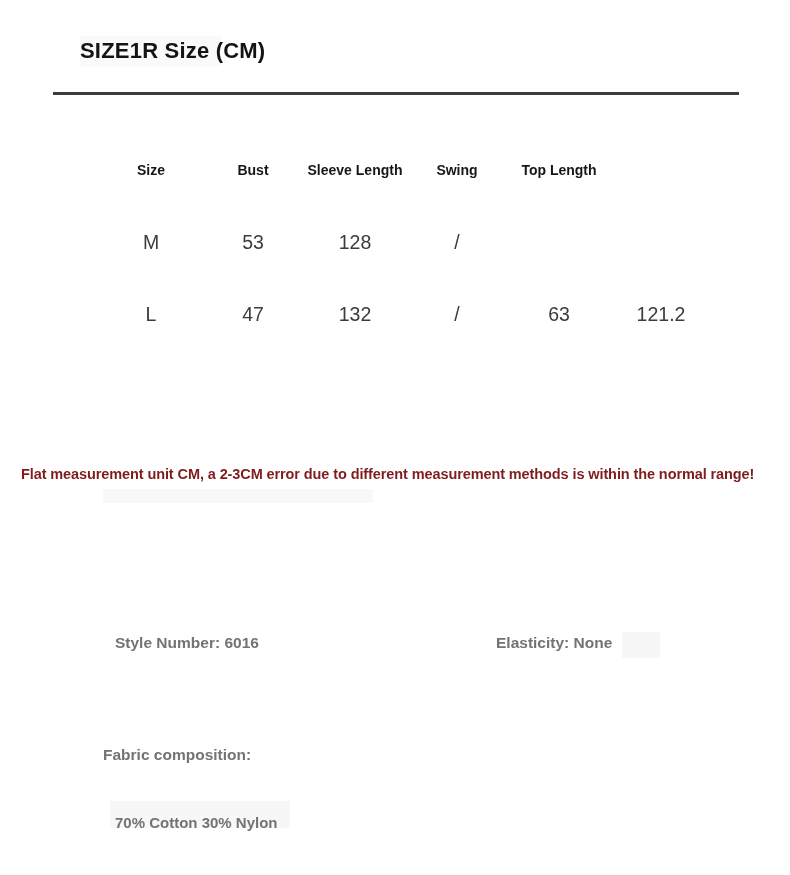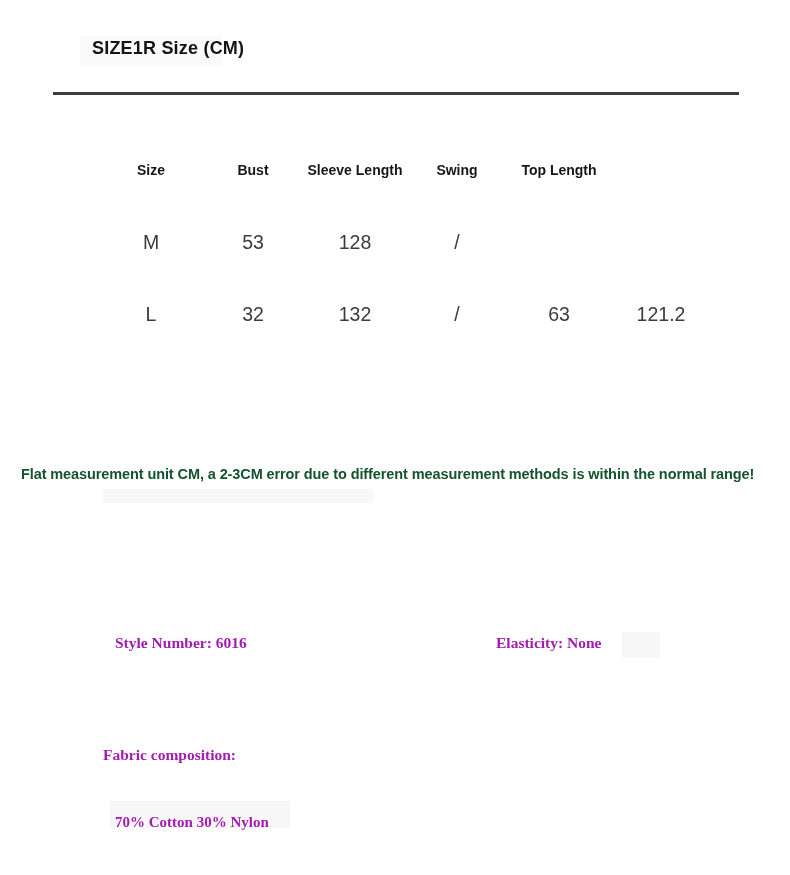--- a/index.html
+++ b/index.html
@@ -16,24 +16,24 @@
     color: #1c1c1c;
     overflow: hidden;
   }
   .highlight {
     position: absolute;
     background: #f7f7f7;
     z-index: 0;
   }
   .title {
     position: absolute;
-    left: 92px;
+    left: 80px;
     top: 38px;
     margin: 0;
-    font-size: 18px;
+    font-size: 22px;
     font-weight: 700;
     letter-spacing: 0.2px;
     color: #141414;
     z-index: 1;
   }
   .rule {
     position: absolute;
     left: 53px;
     top: 92px;
     width: 686px;
@@ -82,30 +82,29 @@
   .note {
     position: absolute;
     left: 21px;
     top: 466px;
     width: 748px;
     margin: 0;
     font-size: 14.5px;
     font-weight: 700;
     line-height: 17.5px;
     letter-spacing: -0.1px;
-    color: #14532d;
+    color: #7f1d1d;
     z-index: 1;
   }
   .detail {
     position: absolute;
     margin: 0;
     font-weight: 700;
-    color: #a21caf;
+    color: #737373;
     z-index: 1;
-    font-family: Liberation Serif, serif;
   }
   .style-number   { left: 115px; top: 634px; font-size: 15.5px; }
   .elasticity     { left: 480px; top: 634px; font-size: 15.5px; margin-left: 16px; }
   .fabric-heading { left: 103px; top: 746px; font-size: 15.5px; }
   .fabric-value   { left: 115px; top: 805px; font-size: 15px; margin-top: 9px; }
   .hl-title    { left: 80px;  top: 36px;  width: 142px; height: 30px; background:#fafafa; }
   .hl-note     { left: 103px; top: 489px; width: 270px; height: 14px; background:#f8f8f8; }
   .hl-elastic  { left: 622px; top: 632px; width: 38px;  height: 26px; }
   .hl-fabric   { left: 110px; top: 801px; width: 180px; height: 27px; }
 </style>
@@ -135,21 +134,21 @@
 
     <div class="trow tdata row-m">
       <div class="tcell">M</div>
       <div class="tcell">53</div>
       <div class="tcell">128</div>
       <div class="tcell">/</div>
     </div>
 
     <div class="trow tdata row-l">
       <div class="tcell">L</div>
-      <div class="tcell">32</div>
+      <div class="tcell">47</div>
       <div class="tcell">132</div>
       <div class="tcell">/</div>
       <div class="tcell">63</div>
       <div class="tcell">121.2</div>
     </div>
 
   </div>
 
   <p class="note">Flat measurement unit CM, a 2-3CM error due to different measurement methods is within the normal range!</p>
 

